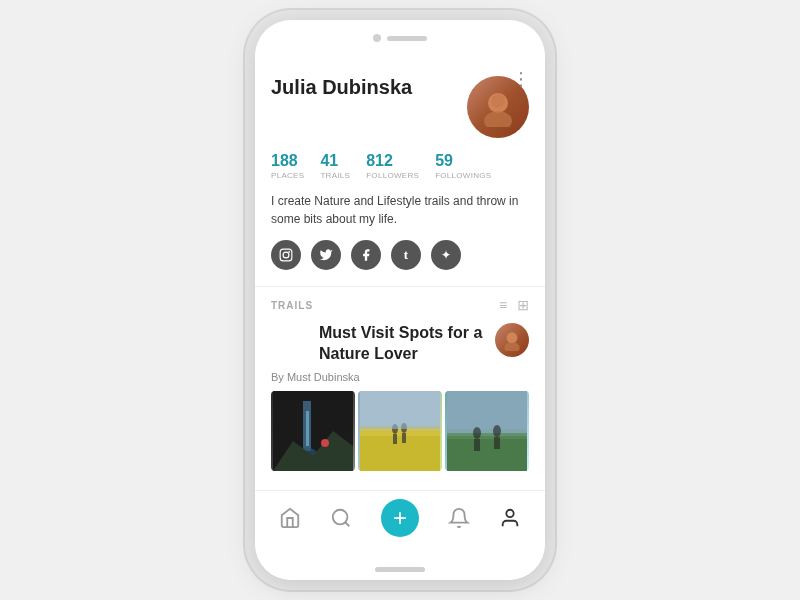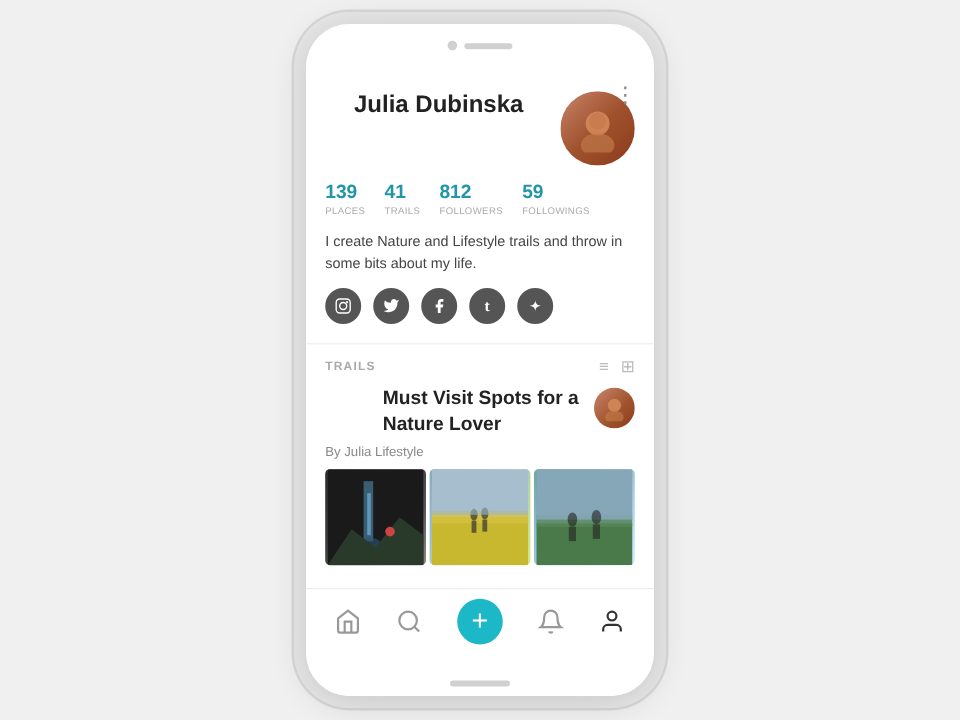--- a/index.html
+++ b/index.html
@@ -100,21 +100,20 @@
 
     .profile-info {
       flex: 1;
     }
 
     .profile-name {
       font-size: 20px;
       font-weight: 700;
       color: #222;
       margin-bottom: 2px;
-      margin-left: 24px;
     }
 
     .profile-handle {
       font-size: 12px;
       color: #aaa;
     }
 
     .profile-avatar {
       width: 62px;
       height: 62px;
@@ -356,21 +355,21 @@
               <circle cx="20" cy="16" r="10" fill="#d4885a" opacity="0.9"></circle>
               <ellipse cx="20" cy="34" rx="14" ry="10" fill="#c07848" opacity="0.7"></ellipse>
               <circle cx="20" cy="14" r="7" fill="#c87a50" opacity="0.8"></circle>
             </svg>
           </div>
         </div>
       </div>
 
       <div class="stats-row">
         <div class="stat-item">
-          <span class="stat-number">139</span>
+          <span class="stat-number">188</span>
           <span class="stat-label">PLACES</span>
         </div>
         <div class="stat-item">
           <span class="stat-number">41</span>
           <span class="stat-label">TRAILS</span>
         </div>
         <div class="stat-item">
           <span class="stat-number">812</span>
           <span class="stat-label">FOLLOWERS</span>
         </div>
@@ -427,21 +426,21 @@
           </div>
           <div class="trail-avatar">
             <div class="trail-avatar-placeholder">
               <svg width="22" height="22" viewBox="0 0 40 40">
                 <circle cx="20" cy="16" r="10" fill="#d4885a" opacity="0.9"></circle>
                 <ellipse cx="20" cy="34" rx="14" ry="10" fill="#c07848" opacity="0.7"></ellipse>
               </svg>
             </div>
           </div>
         </div>
-        <div class="trail-author">By Julia Lifestyle</div>
+        <div class="trail-author">By Must Dubinska</div>
 
         <div class="trail-images">
           <div class="trail-image img1">
             <div class="trail-image-placeholder">
 
               <svg width="80" height="80" viewBox="0 0 80 80">
                 <rect width="80" height="80" fill="#1a1a1a"></rect>
                 <rect x="30" y="10" width="8" height="50" fill="#4a7a9b" opacity="0.7"></rect>
                 <rect x="33" y="20" width="3" height="35" fill="#6aa8cc" opacity="0.8"></rect>
                 <ellipse cx="34" cy="62" rx="10" ry="5" fill="#2a5a7a" opacity="0.6"></ellipse>

